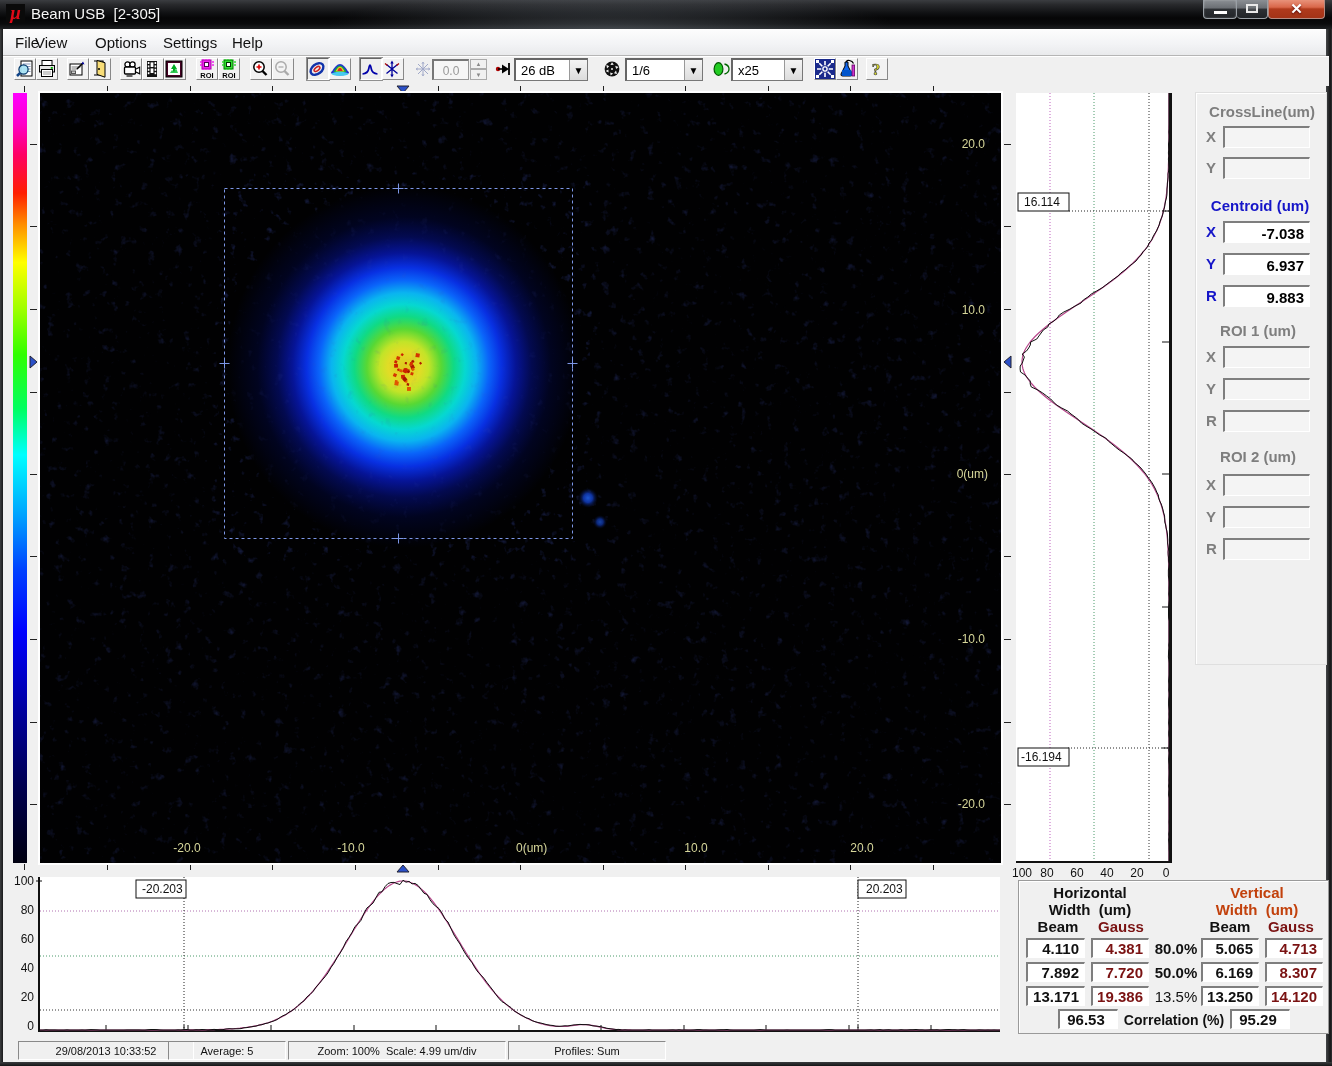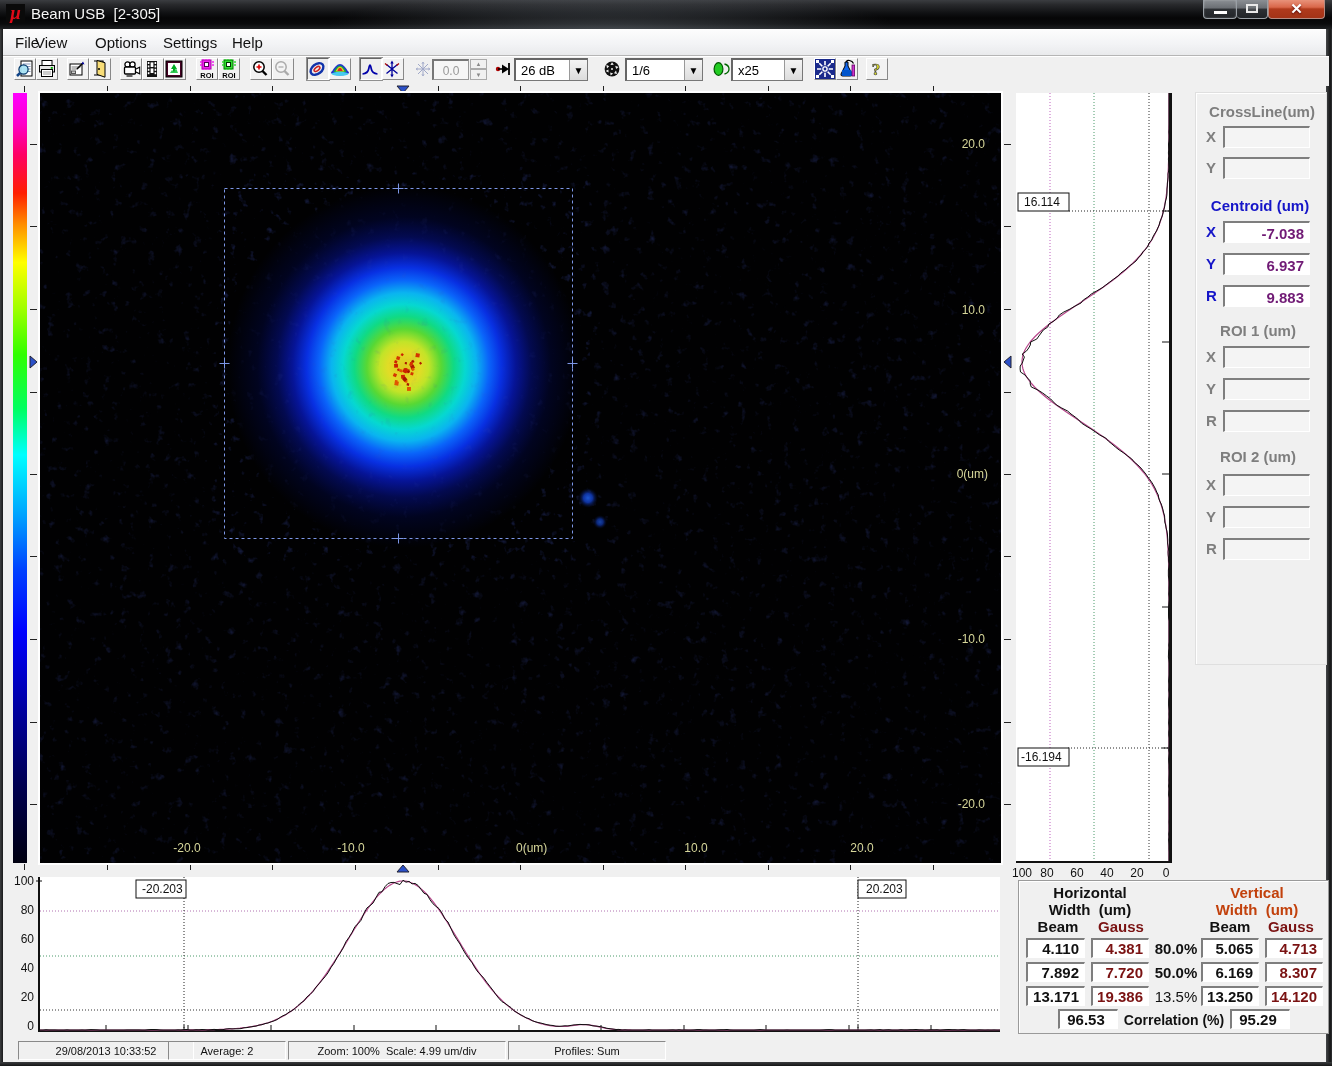--- a/index.html
+++ b/index.html
@@ -3,21 +3,21 @@
 *{margin:0;padding:0;box-sizing:border-box}
 body{width:1332px;height:1066px;position:relative;background:#f0f0f0;font-family:"Liberation Sans",sans-serif;overflow:hidden}
 .abs{position:absolute}
 .tk{position:absolute;background:#222}
 .tb-btn{position:absolute;top:58px;width:22px;height:22px;background:#f2f2f2;border-top:1px solid #fff;border-left:1px solid #fff;border-right:1px solid #888;border-bottom:1px solid #888;display:flex;align-items:center;justify-content:flex-start}
 .tb-btn.pressed{border-top:1px solid #666;border-left:1px solid #666;border-right:1px solid #fff;border-bottom:1px solid #fff;background:#eee;outline:1px solid #909090}
 .tb-flat{position:absolute;top:58px;width:22px;height:22px;display:flex;align-items:center;justify-content:center}
 .combo{position:absolute;top:58px;height:23px;background:#fff;border:1px solid #777;border-top:2px solid #666;border-left:2px solid #666;font-size:13px;color:#000;display:flex;align-items:center;padding-left:5px}
 .combo .dd{position:absolute;right:0;top:0;bottom:0;width:18px;background:linear-gradient(#f4f4f4,#dcdcdc);border-left:1px solid #999;display:flex;align-items:center;justify-content:center;font-size:10px;color:#000}
 .inbox{position:absolute;height:22px;background:#f4f4f4;border-top:2px solid #7e7e7e;border-left:2px solid #7e7e7e;border-right:1px solid #fff;border-bottom:1px solid #fff}
-.inbox.filled{background:#fff;color:#701a75;font-weight:bold;font-size:15px;text-align:right;padding:2px 5px 0 0}
+.inbox.filled{background:#fff;color:#000000;font-weight:bold;font-size:15px;text-align:right;padding:2px 5px 0 0}
 .glabel{position:absolute;font-weight:bold;font-size:15px;color:#7e7e7e}
 .blabel{position:absolute;font-weight:bold;font-size:15px;color:#1515c8}
 .rhead{position:absolute;font-weight:bold;font-size:15px;color:#7e7e7e;width:130px;text-align:center}
 .vbox{position:absolute;height:20px;background:#fff;border-top:2px solid #7e7e7e;border-left:2px solid #7e7e7e;border-right:1px solid #fff;border-bottom:1px solid #fff;font-weight:bold;font-size:15px;text-align:right;padding:0 5px 0 0}
 .statbox{position:absolute;top:1041px;height:19px;border:1px solid;border-color:#898989 #fff #fff #898989;font-size:11px;color:#111;text-align:center;padding-top:3px}
 .menu-item{position:absolute;top:0;height:27px;font-size:15px;color:#111;padding-top:5px}
 </style></head><body>
 
 <div class="abs" style="left:0;top:0;width:1332px;height:29px;background:linear-gradient(180deg,#3b3d41 0%,#28292c 16%,#101113 45%,#060607 62%,#0a0b0c 82%,#1e2022 100%)"></div>
 <div class="abs" style="left:330px;top:0;width:560px;height:29px;background:radial-gradient(ellipse 420px 60px at 280px 32px,rgba(130,140,150,.38),rgba(0,0,0,0) 70%)"></div>
@@ -500,15 +500,15 @@
 <div class="vbox" style="left:1026px;top:986px;width:59px;color:#111">13.171</div>
 <div class="vbox" style="left:1091px;top:986px;width:58px;color:#7a1212">19.386</div>
 <div class="abs" style="left:1153px;top:988px;width:46px;text-align:center;font-weight:normal;font-size:15px;color:#111">13.5%</div>
 <div class="vbox" style="left:1201px;top:986px;width:58px;color:#111">13.250</div>
 <div class="vbox" style="left:1265px;top:986px;width:58px;color:#7a1212">14.120</div>
 <div class="vbox" style="left:1058px;top:1009px;width:60px;color:#111;text-align:center">96.53</div>
 <div class="abs" style="left:1122px;top:1012px;width:104px;text-align:center;font-weight:bold;font-size:14px;color:#111">Correlation&nbsp;(%)</div>
 <div class="vbox" style="left:1230px;top:1009px;width:60px;color:#111;text-align:center">95.29</div>
 
 <div class="statbox" style="left:18px;width:176px">29/08/2013 10:33:52</div>
-<div class="statbox" style="left:168px;width:118px">Average: 2</div>
+<div class="statbox" style="left:168px;width:118px">Average: 5</div>
 <div class="statbox" style="left:288px;width:218px">Zoom: 100%&nbsp; Scale: 4.99 um/div</div>
 <div class="statbox" style="left:508px;width:158px">Profiles: Sum</div>
 
 </body></html>

